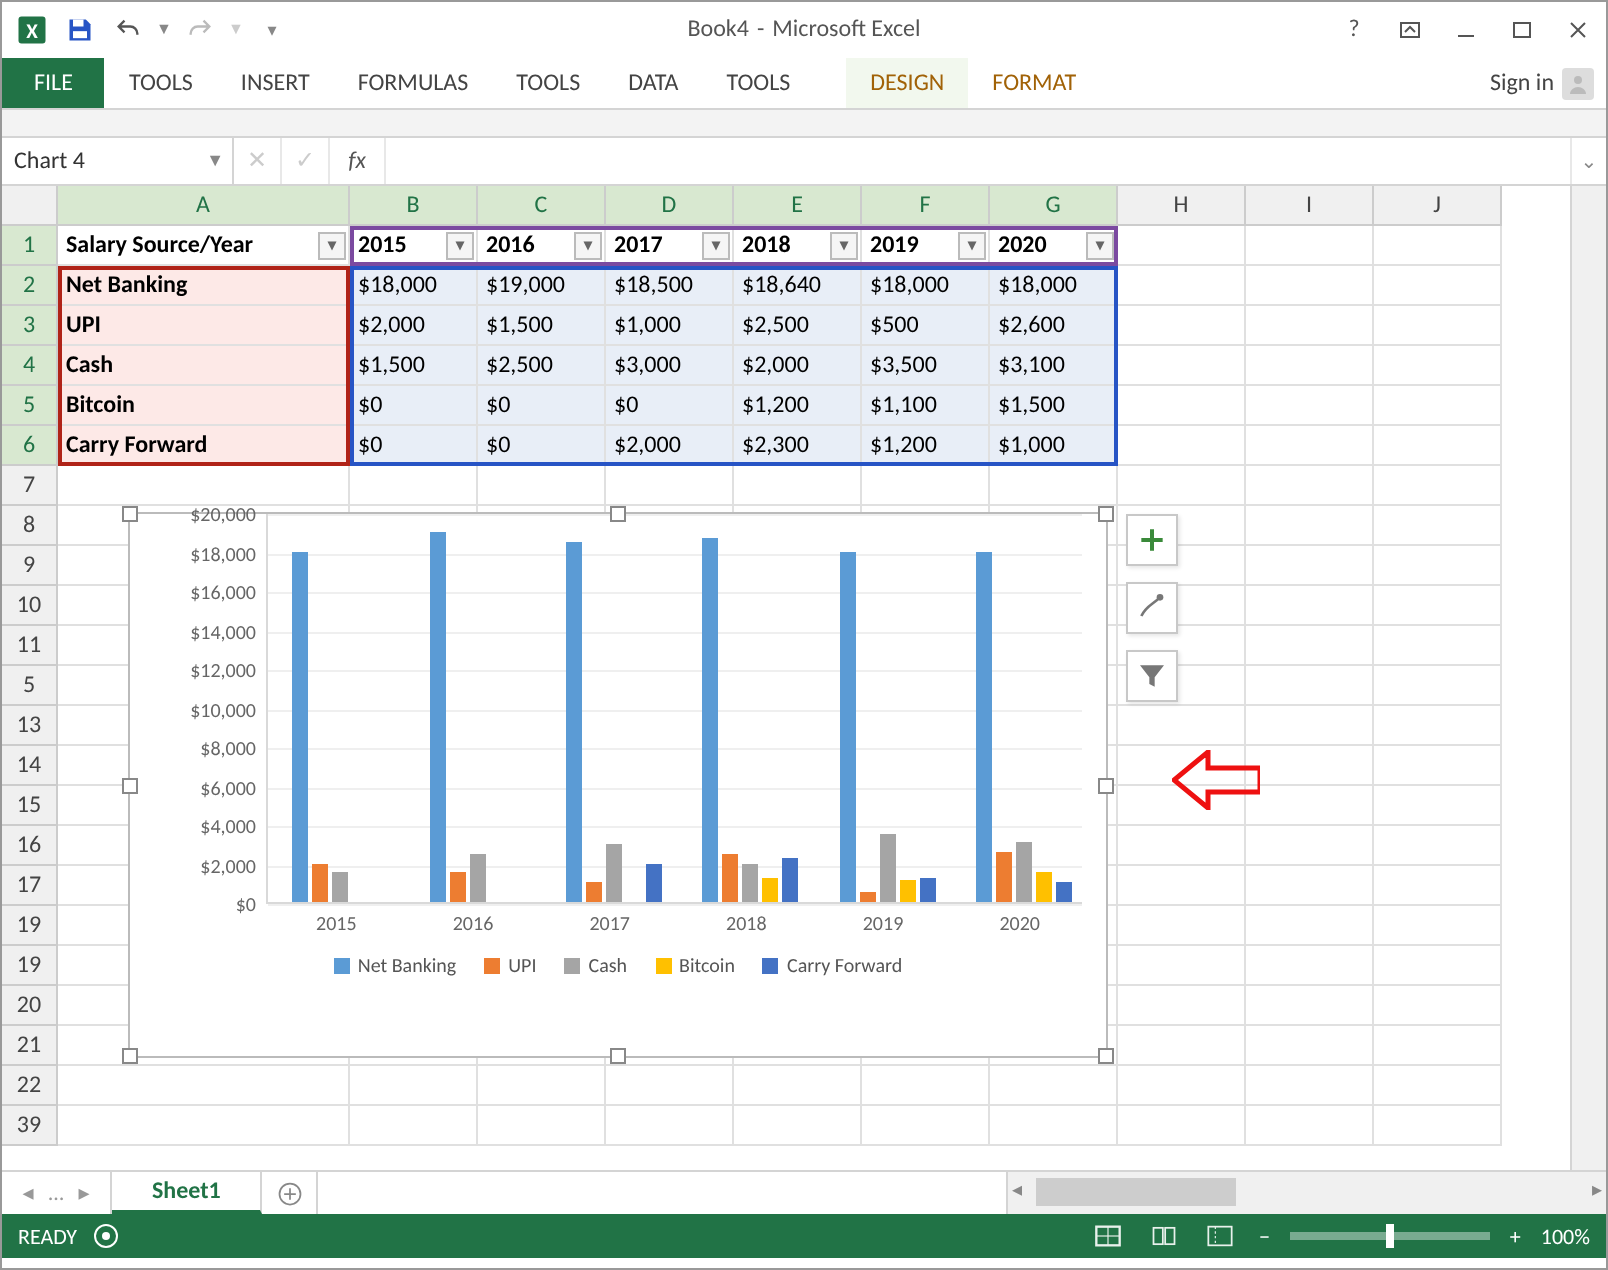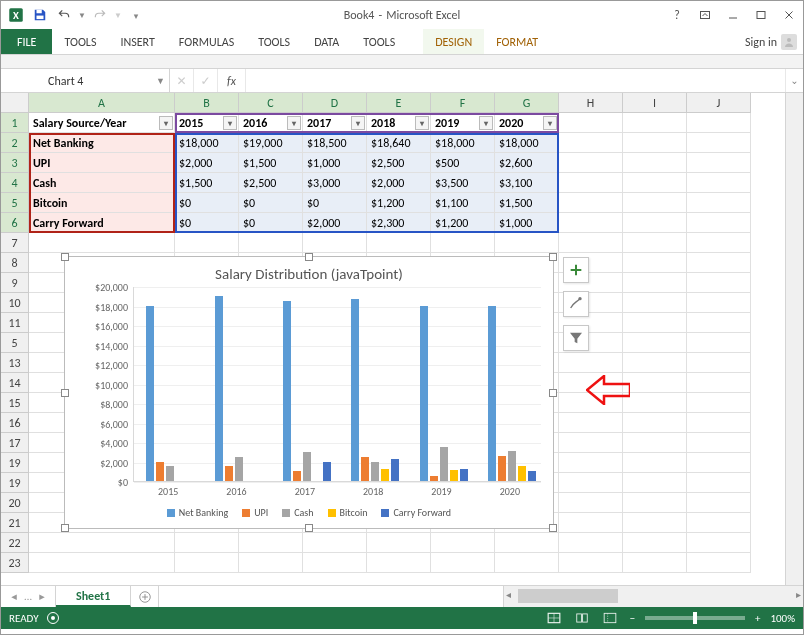--- a/index.html
+++ b/index.html
@@ -21,21 +21,21 @@
 .tab { padding: 0 12px; display: flex; align-items: center; color: #444; cursor: default; }
 .tab.tools { color: #a16207; }
 .signin { position: absolute; right: 6px; top: 0; height: 26px; display: flex; align-items: center; gap: 4px; font-size: 12px; color: #444; }
 .avatar { width: 16px; height: 16px; background: #ddd; border-radius: 2px; display: flex; align-items: center; justify-content: center; }
 
 
 .ribbon-strip { height: 14px; background: #f3f3f3; border-bottom: 1px solid #d4d4d4; }
 
 
 .formula-row { height: 24px; background: #fff; border-bottom: 1px solid #d4d4d4; display: flex; align-items: stretch; font-size: 12px; }
-.name-box { width: 128px; border-right: 1px solid #d4d4d4; display: flex; align-items: center; padding: 0 6px; position: relative; color: #333; margin-left: 41px; }
+.name-box { width: 116px; border-right: 1px solid #d4d4d4; display: flex; align-items: center; padding: 0 6px; position: relative; color: #333; }
 .name-box .dd { position: absolute; right: 4px; color: #888; font-size: 9px; }
 .fx-sep { width: 24px; display: flex; align-items: center; justify-content: center; color: #888; border-right: 1px solid #e8e8e8; }
 .fx-label { width: 28px; display: flex; align-items: center; justify-content: center; font-style: italic; color: #555; border-right: 1px solid #e8e8e8; }
 .formula-input { flex: 1; padding: 0 4px; }
 .fbar-expand { width: 18px; display: flex; align-items: center; justify-content: center; color: #888; font-size: 10px; border-left: 1px solid #e8e8e8;}
 
 
 .grid-wrap { position: relative; height: 514px; background: #fff; overflow: hidden; }
 .corner { position: absolute; left: 0; top: 0; width: 28px; height: 20px; background: #f0f0f0; border-right: 1px solid #ccc; border-bottom: 1px solid #ccc; }
 .col-headers { position: absolute; left: 28px; top: 0; height: 20px; display: flex; }
@@ -223,21 +223,21 @@
       <div class="rowh">13</div>
       <div class="rowh">14</div>
       <div class="rowh">15</div>
       <div class="rowh">16</div>
       <div class="rowh">17</div>
       <div class="rowh">19</div>
       <div class="rowh">19</div>
       <div class="rowh">20</div>
       <div class="rowh">21</div>
       <div class="rowh">22</div>
-      <div class="rowh">23</div>
+      <div class="rowh">39</div>
     </div>
   <div class="cells" id="cells">
       <div class="row">
         <div class="cell hdr" style="width: 146px;">
           <span>Salary Source/Year</span>
           <span class="fdd">▾</span>
         </div>
         <div class="cell hdr" style="width: 64px;">
           <span>2015</span>
           <span class="fdd">▾</span>
@@ -600,21 +600,20 @@
         <div class="cell" style="width: 64px;"></div>
         <div class="cell" style="width: 64px;"></div>
       </div>
     </div>
 
   <div class="sel-frame-red" style="left:28px;top:40px;width:146px;height:100px"></div>
   <div class="sel-frame-purple" style="left:174px;top:20px;width:384px;height:20px"></div>
   <div class="sel-frame-blue" style="left:174px;top:40px;width:384px;height:100px"></div>
 
   <div class="chart-obj">
-    <div class="chart-title">Salary Distribution (javaTpoint)</div>
     <div class="plot" id="plot">
         <div class="gridline" style="top: 195px;"></div>
         <div class="ylabel" style="top: 195px;">$0</div>
         <div class="gridline" style="top: 175.5px;"></div>
         <div class="ylabel" style="top: 175.5px;">$2,000</div>
         <div class="gridline" style="top: 156px;"></div>
         <div class="ylabel" style="top: 156px;">$4,000</div>
         <div class="gridline" style="top: 136.5px;"></div>
         <div class="ylabel" style="top: 136.5px;">$6,000</div>
         <div class="gridline" style="top: 117px;"></div>

